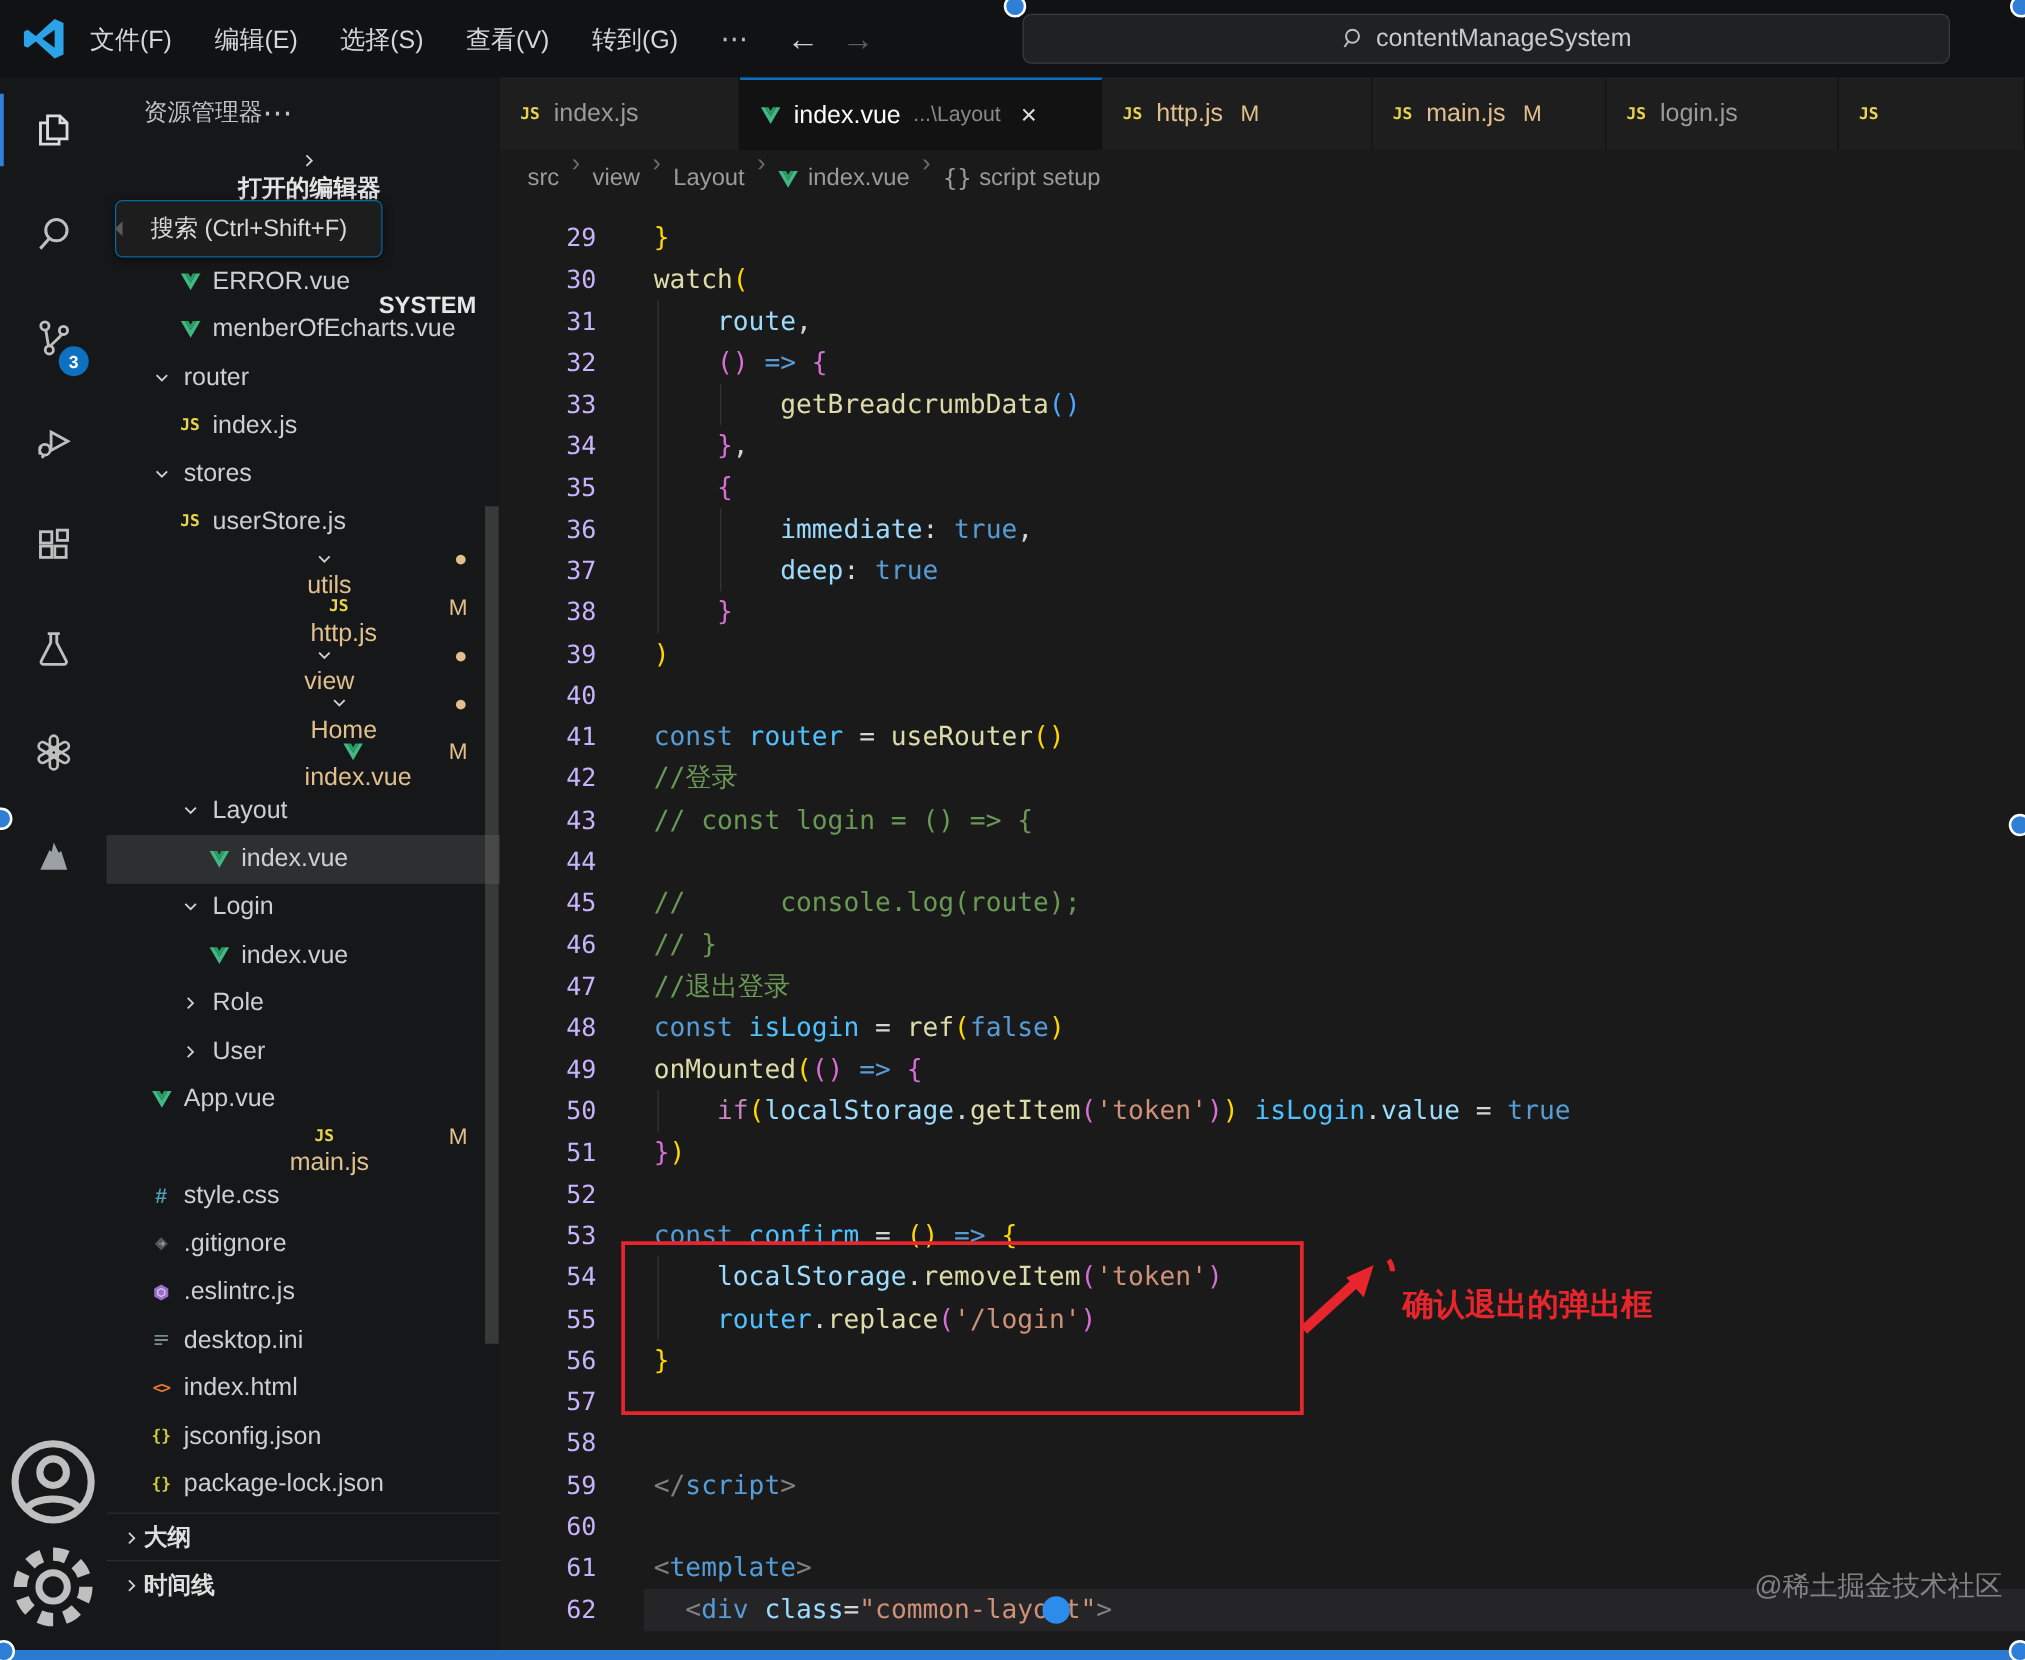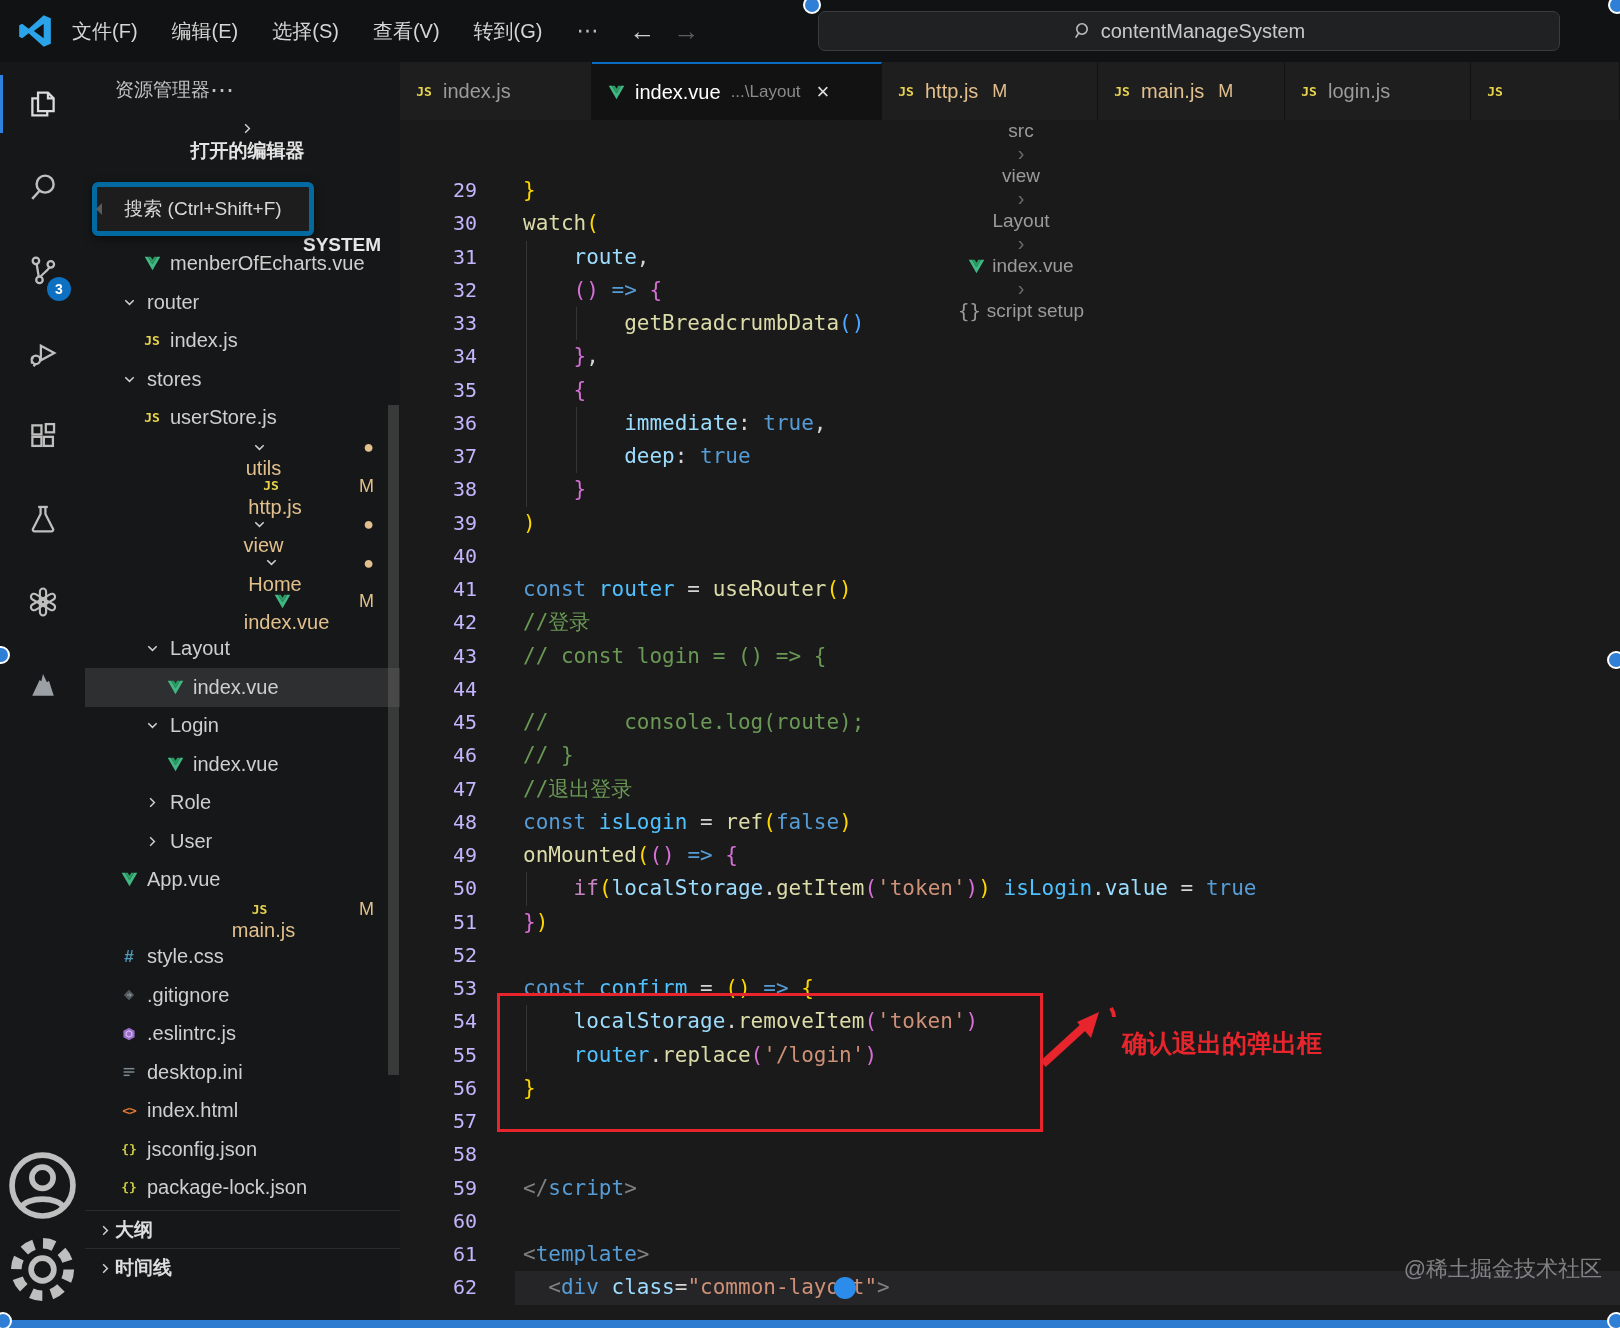--- a/index.html
+++ b/index.html
@@ -43,39 +43,39 @@
   .ficon{width:20px;height:20px;flex:0 0 20px;display:flex;align-items:center;justify-content:center;
          font-weight:bold;font-size:13px;}
   .ic-js{color:#e8d44d;font-family:"DejaVu Sans Mono",monospace;}
   .ic-css{color:#519aba;font-size:17px;}
   .ic-html{color:#e37933;font-family:"DejaVu Sans Mono",monospace;font-size:13px;letter-spacing:-1px;}
   .ic-json{color:#cbcb41;font-family:"DejaVu Sans Mono",monospace;font-size:13px;}
   .sb-section{position:absolute;left:0;width:315px;height:38px;border-top:1px solid #2a2b2c;
               display:flex;align-items:center;padding-left:10px;font-weight:bold;font-size:19px;color:#dedede;}
   #sb-scrollbar{position:absolute;right:1px;top:343px;width:11px;height:670px;background:rgba(121,121,121,.35);}
   
-  #tooltip{position:absolute;left:92px;top:182px;width:212px;height:44px;background:#1d1d1e;
-           border:5px solid #0369a1;border-radius:6px;z-index:60;display:flex;align-items:center;
+  #tooltip{position:absolute;left:92px;top:160px;width:212px;height:44px;background:#1d1d1e;
+           border:1px solid #0369a1;border-radius:6px;z-index:60;display:flex;align-items:center;
            justify-content:center;font-size:19px;color:#d8d8d8;box-shadow:0 2px 8px rgba(0,0,0,.5);}
   #tooltip:before{content:"";position:absolute;left:-7px;top:16px;border:6px solid transparent;
                   border-right-color:#5a5a5a;}
   
   #editor{position:absolute;left:400px;top:62px;width:1220px;height:1258px;background:#1a1a1a;}
   #tabbar{position:absolute;left:0;top:0;width:1220px;height:58px;background:#1e1e1f;display:flex;}
   .tab{position:relative;height:58px;display:flex;align-items:center;padding:0 14px;
        border-right:1px solid #121212;background:#1e1e1f;box-sizing:border-box;}
   .tab.active{background:#121212;border-top:2px solid #0a6cc4;}
   .tab .tname{font-size:20px;color:#9b9b9b;margin-left:9px;}
   .tab.active .tname{color:#fff;}
   .tab.mod .tname{color:#E2C08D;}
   .tab .tsuffix{font-size:17px;color:#8a8a8a;margin-left:10px;}
   .tab .tm{font-size:18px;color:#E2C08D;margin-left:14px;}
   .tab .tclose{font-size:22px;color:#e0e0e0;margin-left:16px;}
-  #breadcrumb{position:absolute;left:0;top:58px;width:1220px;height:46px;display:flex;align-items:center;
-              padding-left:22px;font-size:19px;color:#9b9b9b;box-sizing:border-box;flex-direction:column;}
+  #breadcrumb{position:absolute;left:0;top:58px;width:1220px;height:46px;display:flex;
+              padding-left:22px;font-size:19px;color:#9b9b9b;box-sizing:border-box;}
   .bc-item{display:flex;align-items:center;}
   .bc-sep{margin:0 10px;color:#6d6d6d;font-size:20px;}
   .bc-braces{font-family:"DejaVu Sans Mono",monospace;color:#9b9b9b;margin-right:6px;}
   
   #code{position:absolute;left:0;top:104px;width:1220px;height:1154px;padding-top:8px;
         font-family:"DejaVu Sans Mono",monospace;font-size:21px;}
   .row{position:relative;height:33.25px;line-height:33.25px;display:flex;white-space:pre;}
   .ln{width:77px;text-align:right;color:#c4b5fd;font-size:20px;flex:0 0 77px;}
   .lt{padding-left:46px;}
   .gd{position:absolute;top:0;bottom:0;width:1px;background:#353535;}

